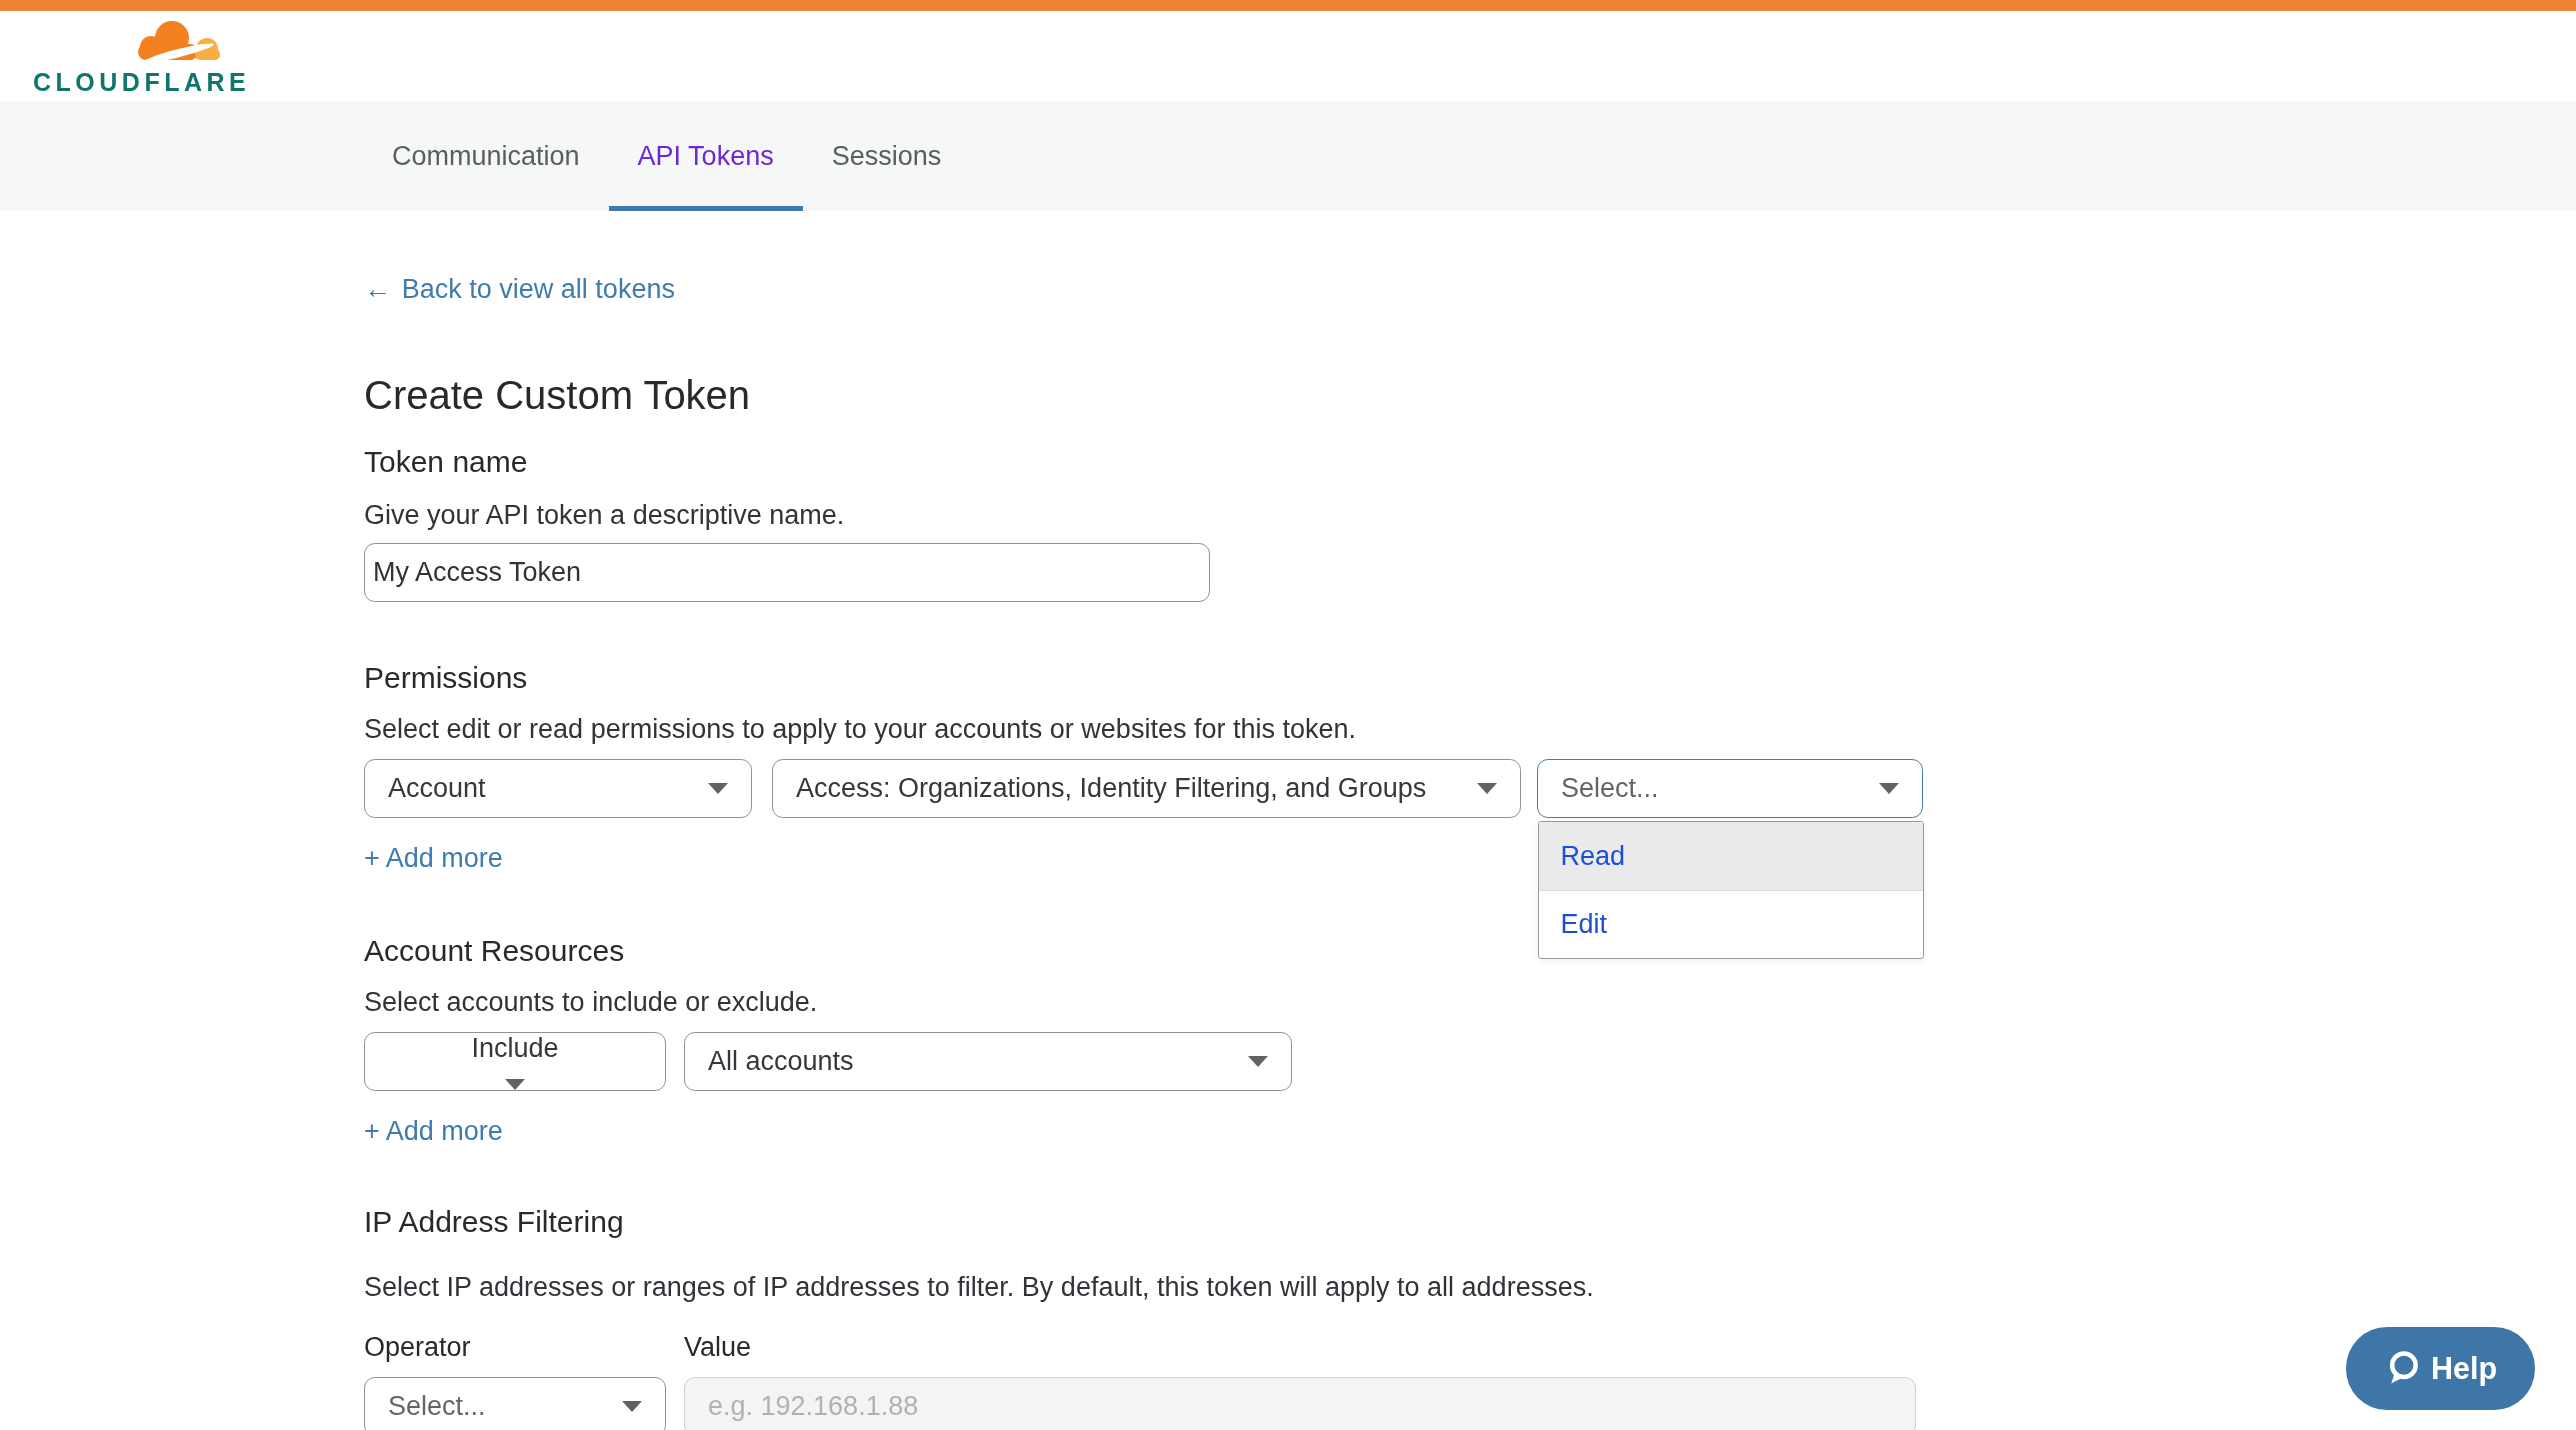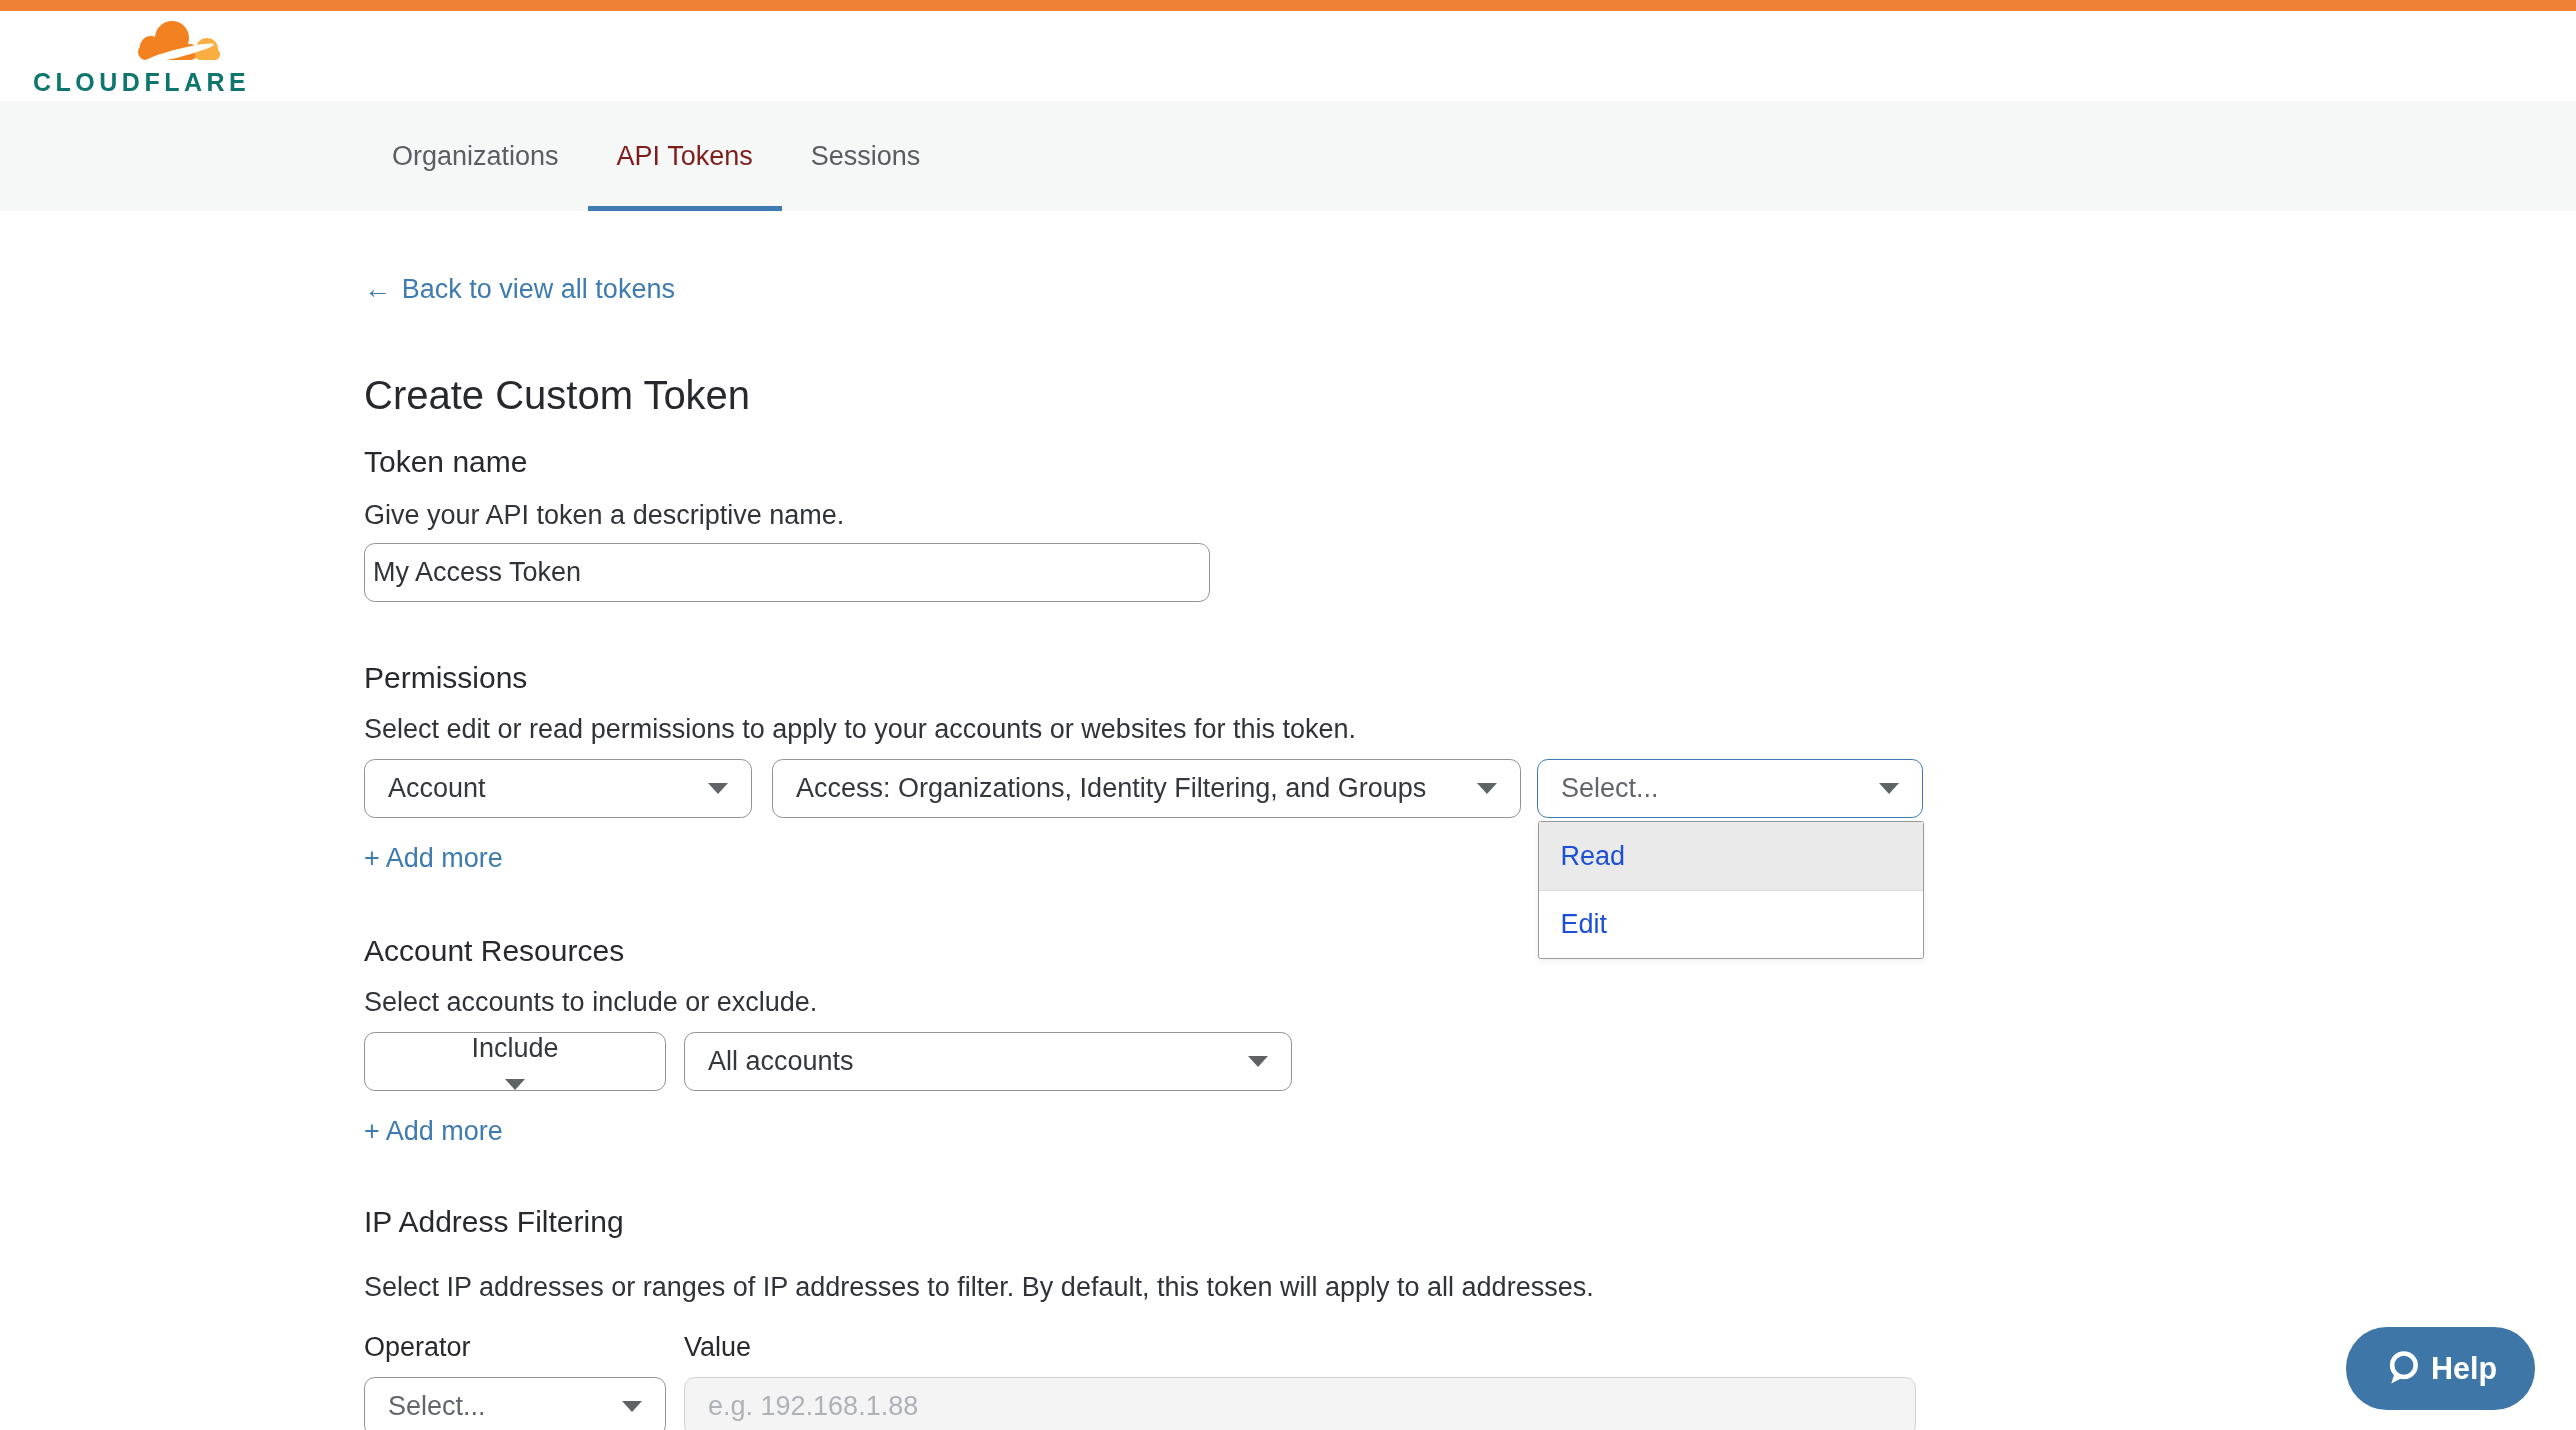--- a/index.html
+++ b/index.html
@@ -40,21 +40,21 @@
 
   
   .tabbar {
     position: absolute; top: 101px; left: 0; width: 100%; height: 110px;
     background: #f6f7f7; display: flex; align-items: stretch; padding-left: 363px;
   }
   .tab {
     position: relative; display: flex; align-items: center;
     padding: 0 29px; font-size: 27px; color: #5a5d61; cursor: pointer;
   }
-  .tab.active { color: #7f1d1d; }
+  .tab.active { color: #6d28d9; }
   .tab.active::after {
     content: ""; position: absolute; left: 0; right: 0; bottom: 0; height: 5.4px;
     background: #3e7bb0;
   }
 
   
   .back-link {
     position: absolute; left: 364px; top: 274px;
     display: flex; align-items: center; gap: 10.8px;
     color: #3e7bb0; font-size: 27px; cursor: pointer;
@@ -141,21 +141,21 @@
         <rect x="74" y="31" width="25" height="11" rx="5" fill="#faad41"></rect>
         <ellipse cx="58" cy="35" rx="36" ry="4" fill="#ffffff" transform="rotate(-14 58 35)"></ellipse>
         <rect x="0" y="42" width="105" height="6" fill="#ffffff"></rect>
       </svg>
       <span class="logo-text">CLOUDFLARE</span>
     </div>
 
   </div>
 
   <div class="tabbar">
-    <div class="tab">Organizations</div>
+    <div class="tab">Communication</div>
     <div class="tab active">API Tokens</div>
     <div class="tab">Sessions</div>
   </div>
 
   <div class="back-link">
     <span>←</span>
     <span>Back to view all tokens</span>
   </div>
 
   <h1 class="page-title">Create Custom Token</h1>

